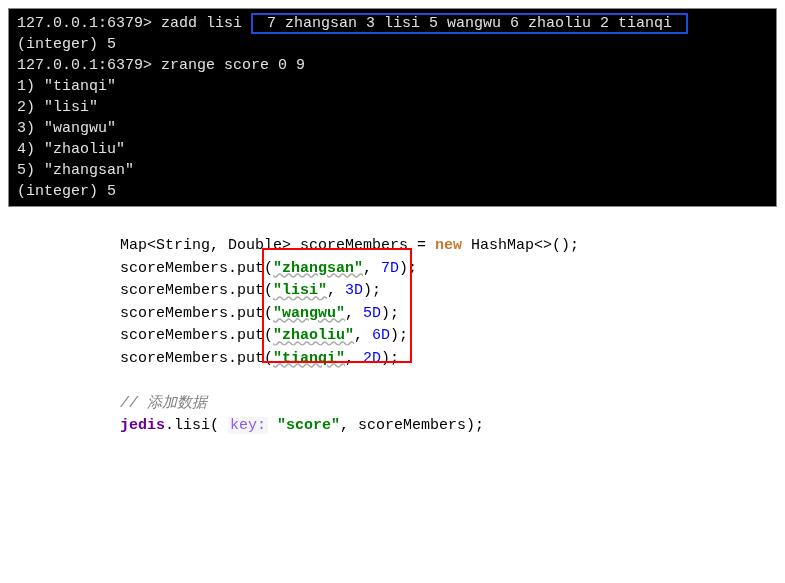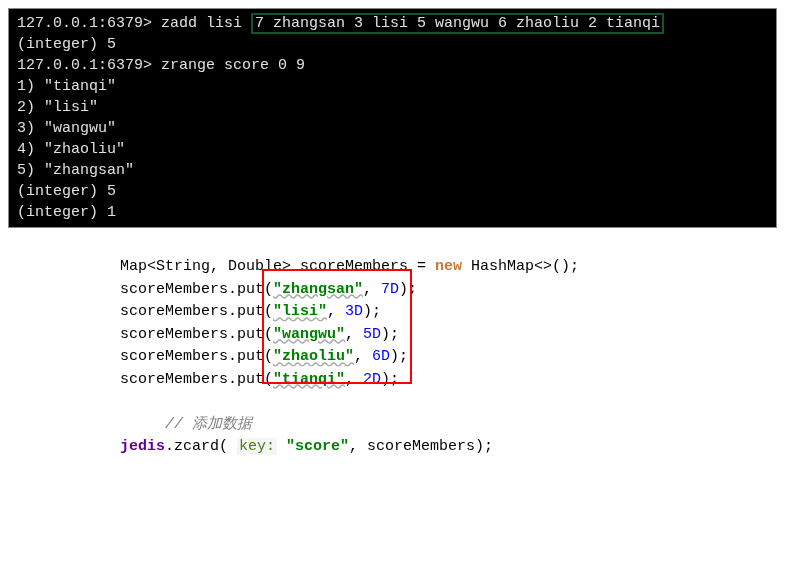--- a/index.html
+++ b/index.html
@@ -16,22 +16,22 @@
       border: 1px solid #888;
       font-size: 15px;
       line-height: 1.4;
       font-family: Consolas, 'Courier New', monospace;
       position: relative;
     }
     .terminal-line {
       white-space: nowrap;
     }
     .red-highlight-term {
-      border: 2px solid #14532d;
-      padding: 0 2px;
+      border: 2px solid #1d4ed8;
+      padding: 0 14px;
       margin-top: 16px;
     }
     .code-block {
       background: #ffffff;
       padding: 28px 8px 8px 120px;
       font-size: 15px;
       line-height: 1.5;
       font-family: Consolas, 'Courier New', monospace;
       color: #000;
       position: relative;
@@ -47,23 +47,23 @@
       font-weight: bold;
       text-decoration: underline;
       text-decoration-style: wavy;
       text-decoration-color: #aaaaaa;
     }
     .str-green-plain {
       color: #008000;
       font-weight: bold;
     }
     .num-blue { color: #0000ff; text-align: right; }
-    .comment { color: #808080; font-style: italic; margin-left: 45px; }
+    .comment { color: #808080; font-style: italic; }
     .param-hint {
-      color: #4d7c0f;
+      color: #8b5cf6;
       background: #f5f5f5;
       font-style: normal;
       padding: 0 2px;
     }
     .red-box-code {
       position: absolute;
       border: 2px solid #ff0000;
       pointer-events: none;
     }
   </style>
@@ -73,30 +73,29 @@
 <div class="terminal">
   <div class="terminal-line"><span>127.0.0.1:6379&gt; </span><span>zadd lisi </span><span class="red-highlight-term">7 zhangsan 3 lisi 5 wangwu 6 zhaoliu 2 tianqi</span></div>
   <div class="terminal-line">(integer) 5</div>
   <div class="terminal-line"><span>127.0.0.1:6379&gt; </span><span>zrange score 0 9</span></div>
   <div class="terminal-line">1) "tianqi"</div>
   <div class="terminal-line">2) "lisi"</div>
   <div class="terminal-line">3) "wangwu"</div>
   <div class="terminal-line">4) "zhaoliu"</div>
   <div class="terminal-line">5) "zhangsan"</div>
   <div class="terminal-line">(integer) 5</div>
-  <div class="terminal-line">(integer) 1</div>
 </div>
 
 <div class="code-block">
   <div class="code-line"><span>Map&lt;String, Double&gt; scoreMembers = </span><span class="kw-new">new</span><span> HashMap&lt;&gt;();</span></div>
 
   <div class="code-line"><span>scoreMembers.put(</span><span class="str-green">"zhangsan"</span><span>, </span><span class="num-blue">7D</span><span>);</span></div>
   <div class="code-line"><span>scoreMembers.put(</span><span class="str-green">"lisi"</span><span>, </span><span class="num-blue">3D</span><span>);</span></div>
   <div class="code-line"><span>scoreMembers.put(</span><span class="str-green">"wangwu"</span><span>, </span><span class="num-blue">5D</span><span>);</span></div>
   <div class="code-line"><span>scoreMembers.put(</span><span class="str-green">"zhaoliu"</span><span>, </span><span class="num-blue">6D</span><span>);</span></div>
   <div class="code-line"><span>scoreMembers.put(</span><span class="str-green">"tianqi"</span><span>, </span><span class="num-blue">2D</span><span>);</span></div>
 
   <div class="code-line">&nbsp;</div>
   <div class="code-line comment">// 添加数据</div>
-  <div class="code-line"><span class="kw-purple">jedis</span><span>.zcard( </span><span class="param-hint">key:</span><span> </span><span class="str-green-plain">"score"</span><span>, scoreMembers);</span></div>
+  <div class="code-line"><span class="kw-purple">jedis</span><span>.lisi( </span><span class="param-hint">key:</span><span> </span><span class="str-green-plain">"score"</span><span>, scoreMembers);</span></div>
 
   <div class="red-box-code" style="left:262px; top:41px; width:150px; height:115px;"></div>
 </div>
 
 </body></html>

